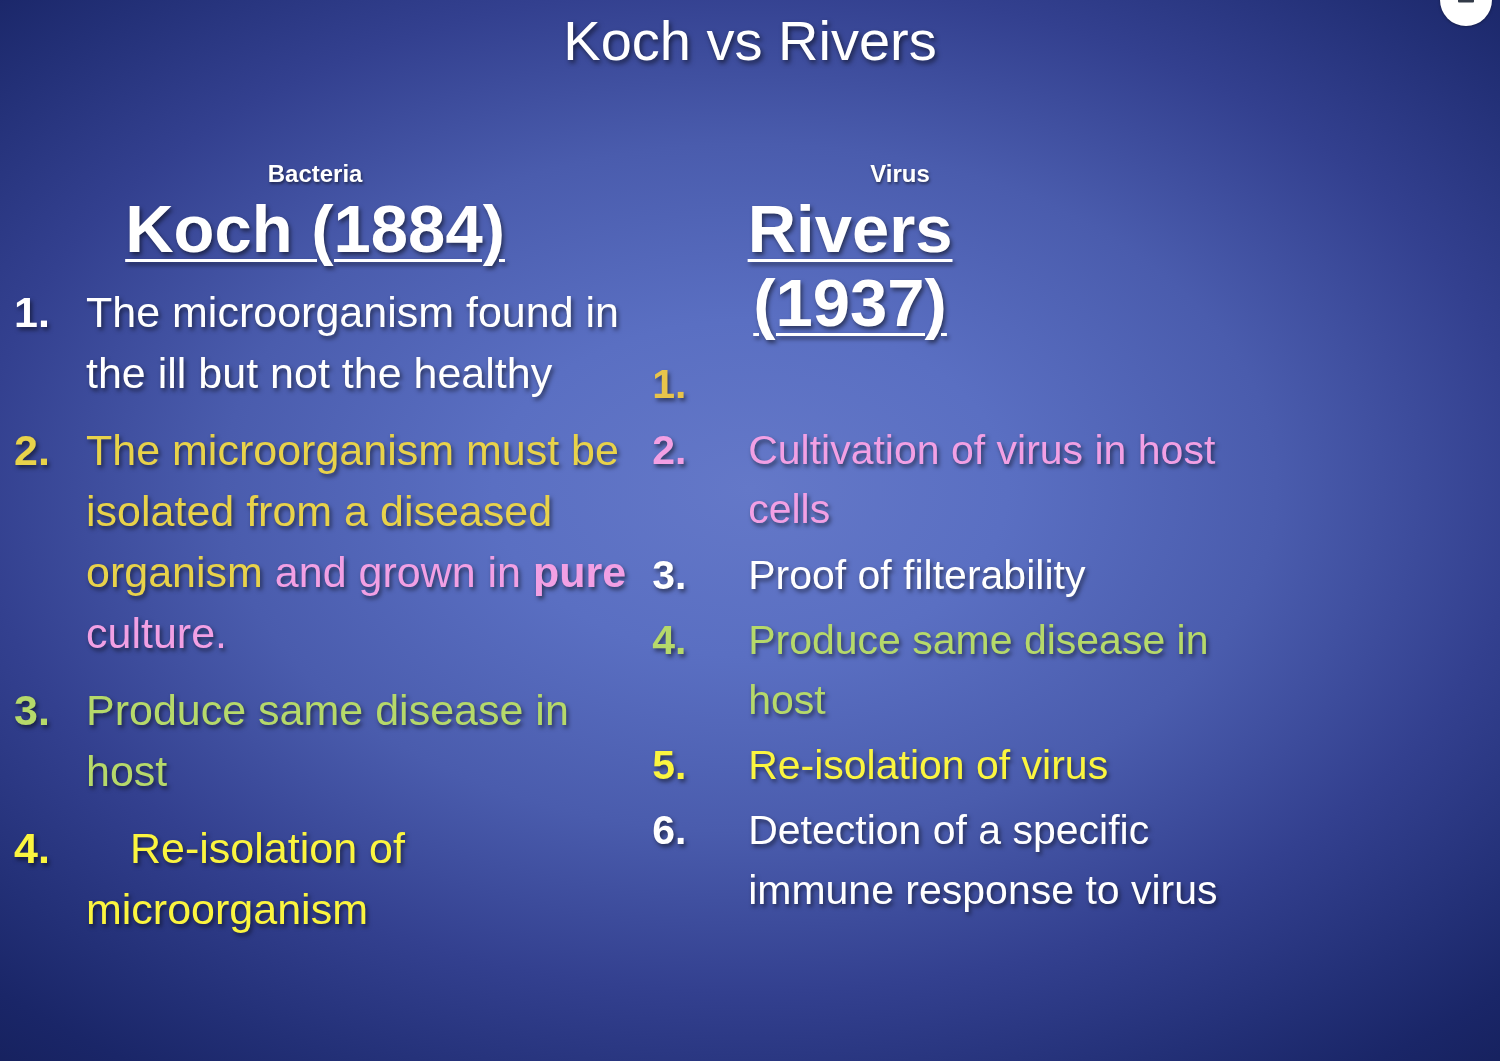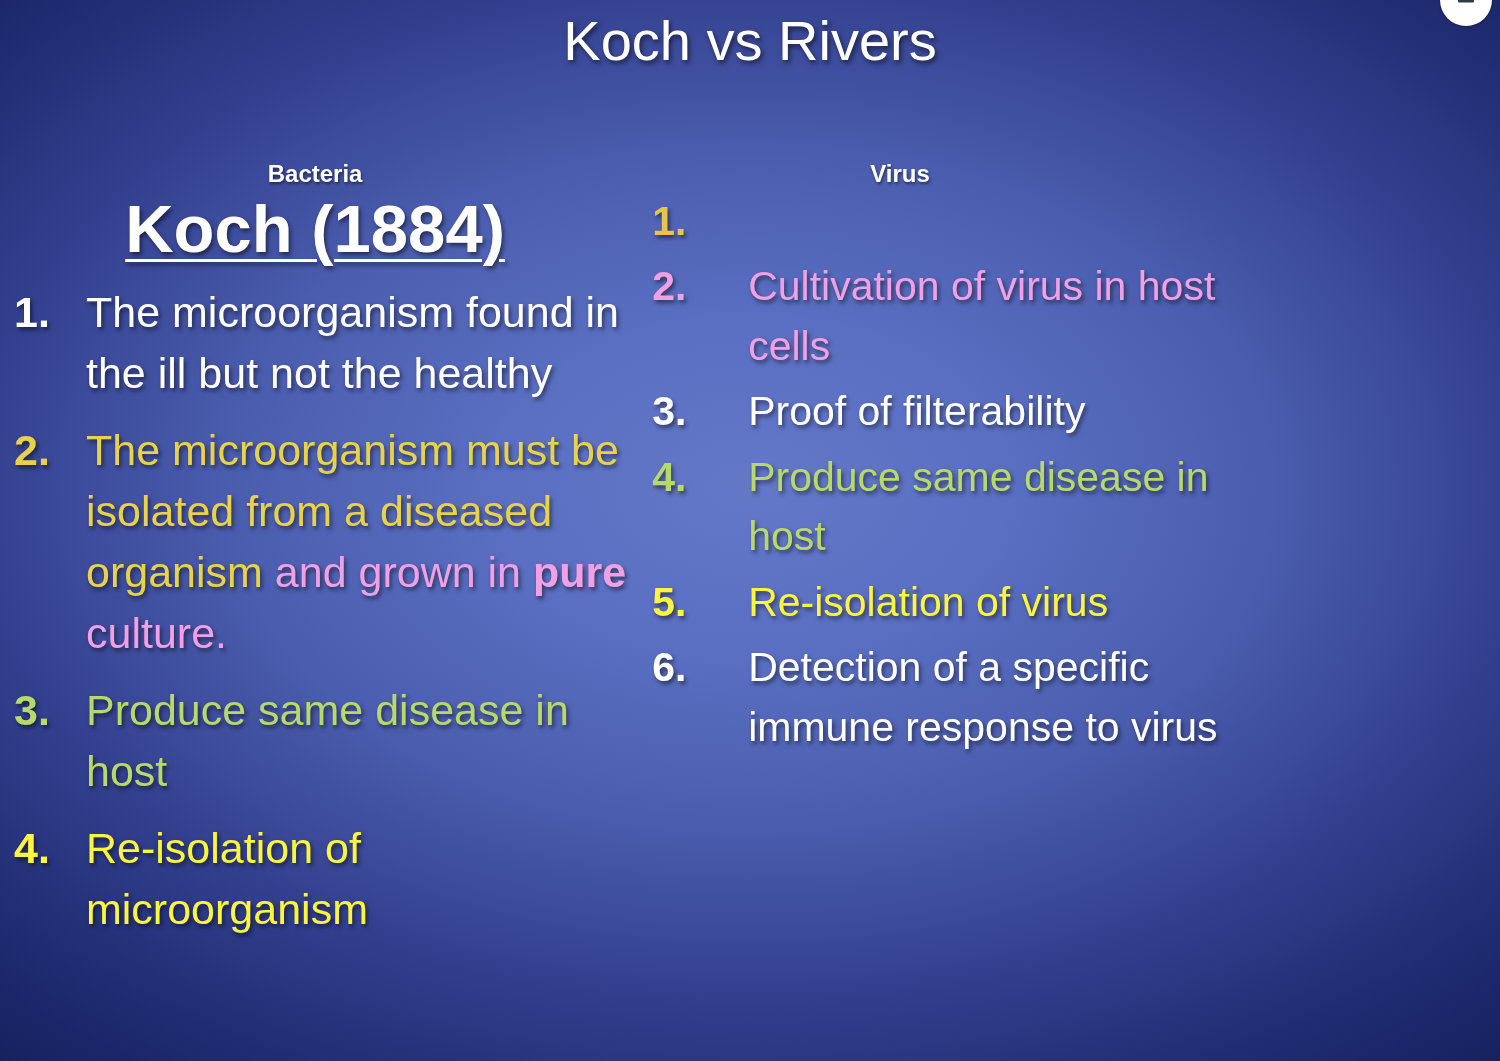--- a/index.html
+++ b/index.html
@@ -156,27 +156,28 @@
           <li>
             <span class="num" style="color: rgb(232, 210, 74);">2.</span>
             <span class="txt"><span style="color: rgb(232, 210, 74);">The microorganism must be isolated from a diseased organism </span><span style="color: rgb(242, 160, 228);">and grown in </span><b style="color: rgb(242, 160, 228);">pure</b><span style="color: rgb(242, 160, 228); margin-top: 29px;"> culture.</span></span>
           </li>
           <li>
             <span class="num" style="color: rgb(182, 217, 106);">3.</span>
             <span class="txt"><span style="color: rgb(182, 217, 106);">Produce same disease in host</span></span>
           </li>
           <li>
             <span class="num" style="color: rgb(251, 245, 63);">4.</span>
-            <span class="txt"><span style="color: rgb(251, 245, 63);">Re-isolation of microorganism</span></span>
+            <span class="txt"><span style="color: rgb(251, 245, 63); margin-left: 44px;">Re-isolation of microorganism</span></span>
           </li>
         </ol>
     </div>
 
     <div class="col col-right">
       <div class="kicker">Virus</div>
+      <div class="col-heading">Rivers (1937)</div>
       <ol class="doctrine">
           <li>
             <span class="num" style="color: rgb(232, 196, 74);">1.</span>
           </li>
           <li>
             <span class="num" style="color: rgb(242, 160, 228);">2.</span>
             <span class="txt"><span style="color: rgb(242, 160, 228);">Cultivation of virus in host cells</span></span>
           </li>
           <li>
             <span class="num" style="color: rgb(255, 255, 255);">3.</span>

